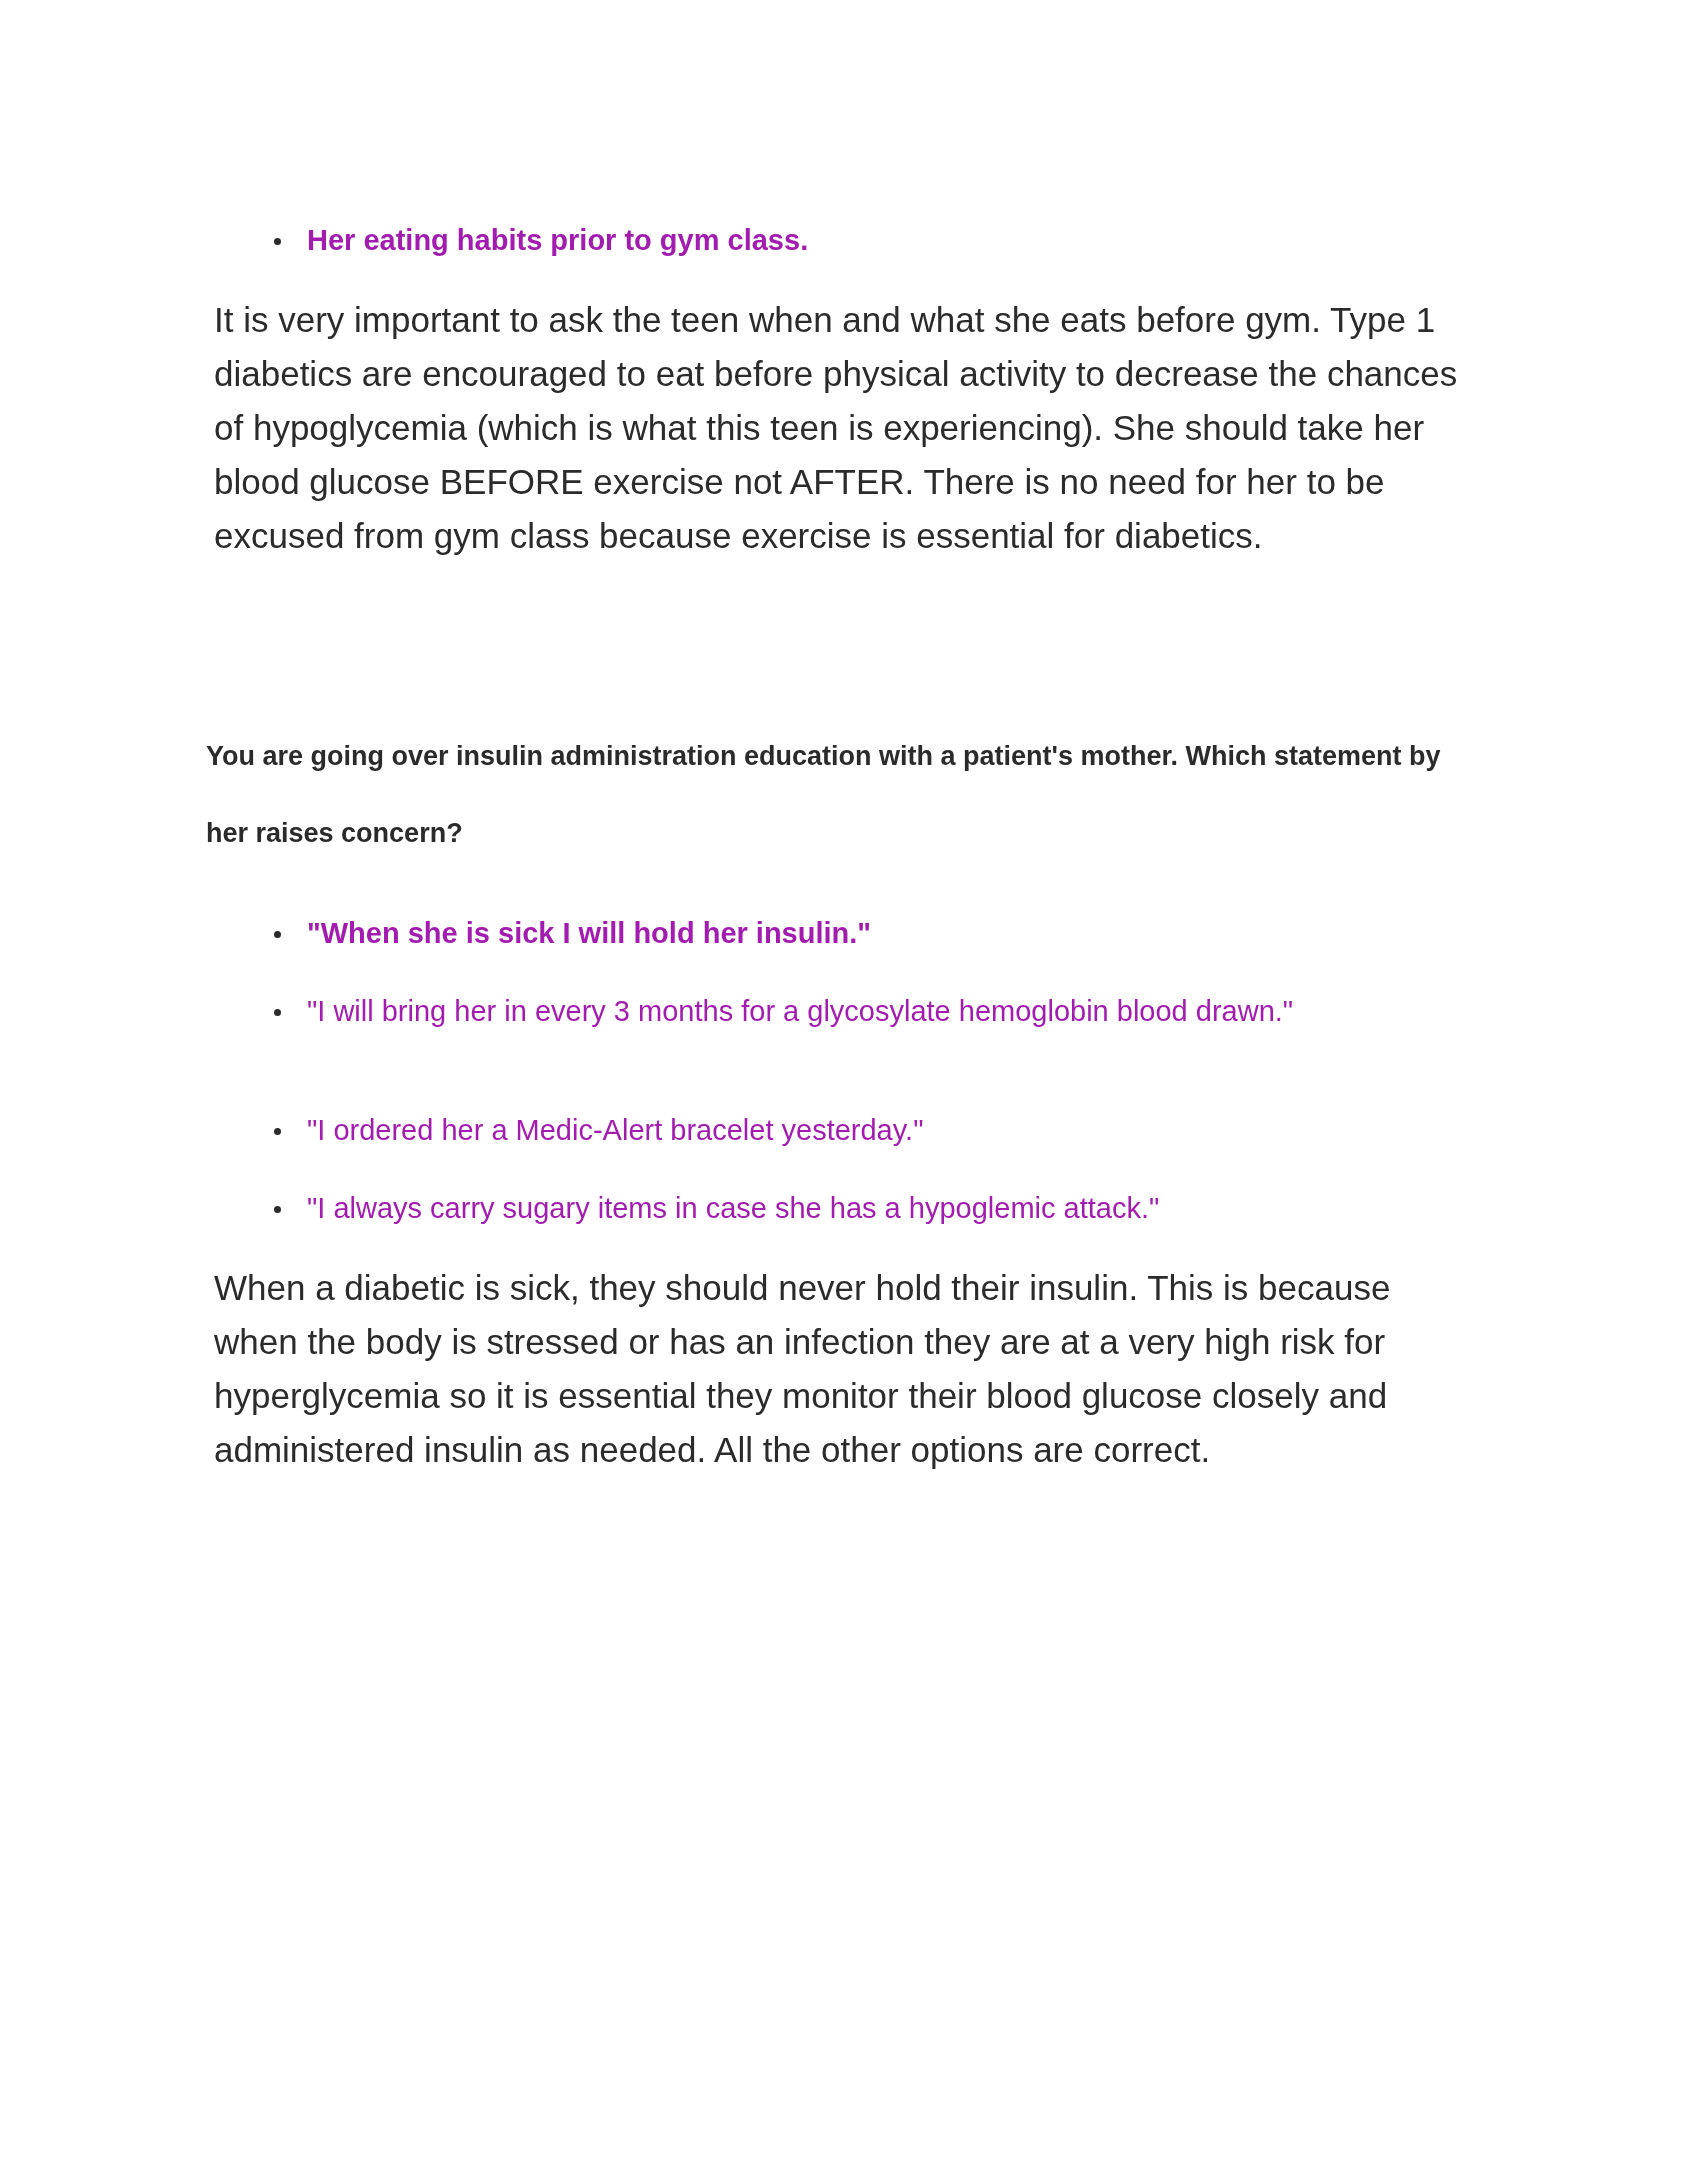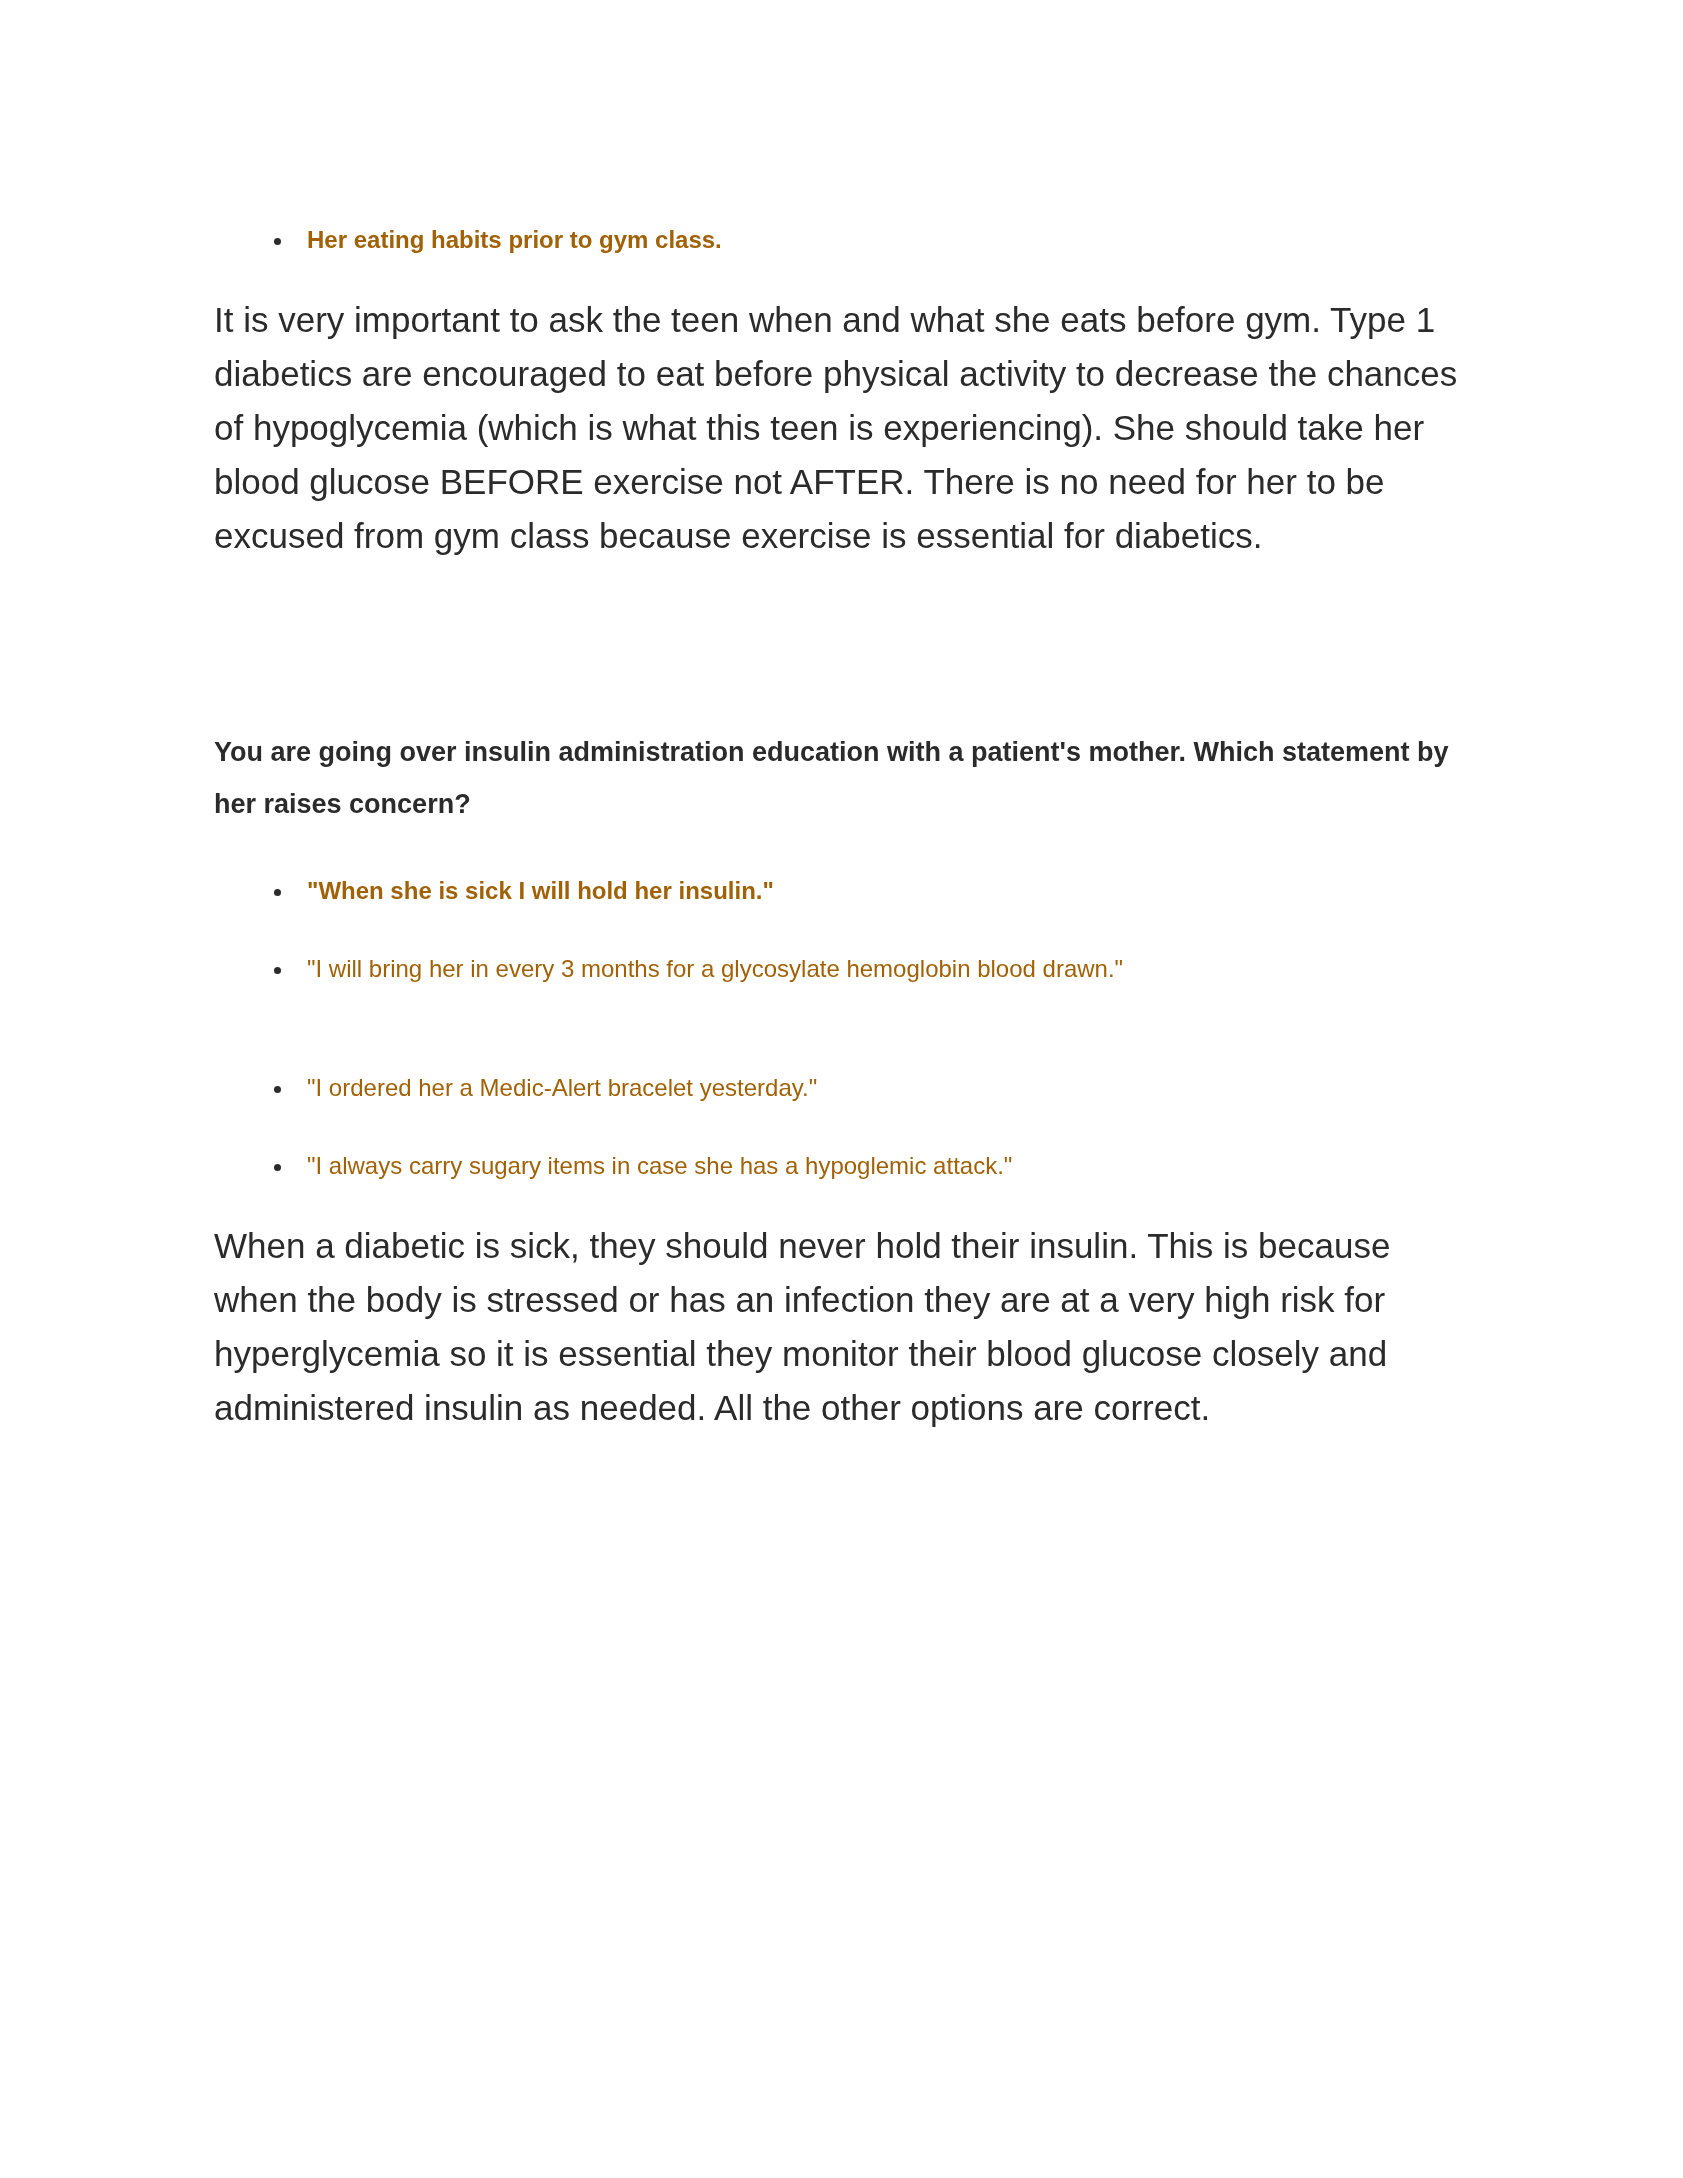--- a/index.html
+++ b/index.html
@@ -29,41 +29,41 @@
     line-height: 54px;
     max-width: 1257px;
     margin: 16px;
     color: #2b2b2b;
     font-weight: 400;
   }
 
   
   .question {
     font-size: 27px;
-    line-height: 52px;
+    line-height: 77px;
     font-weight: 700;
     max-width: 1247px;
-    margin: 16px;
+    margin: 8px;
     color: #2b2b2b;
   }
 
   
   .options {
     list-style: none;
     margin: 0;
     padding: 0;
   }
   .option {
     position: relative;
     padding-left: 71px;
     margin-left: 38px;
-    font-size: 24px;
+    font-size: 29px;
     line-height: 54px;
     max-width: 1188px;
-    color: #a16207;
+    color: #a21caf;
   }
   .option::before {
     content: "";
     position: absolute;
     left: 38px;
     top: 25px;
     width: 7px;
     height: 7px;
     border-radius: 50%;
     background: #2b2b2b;

